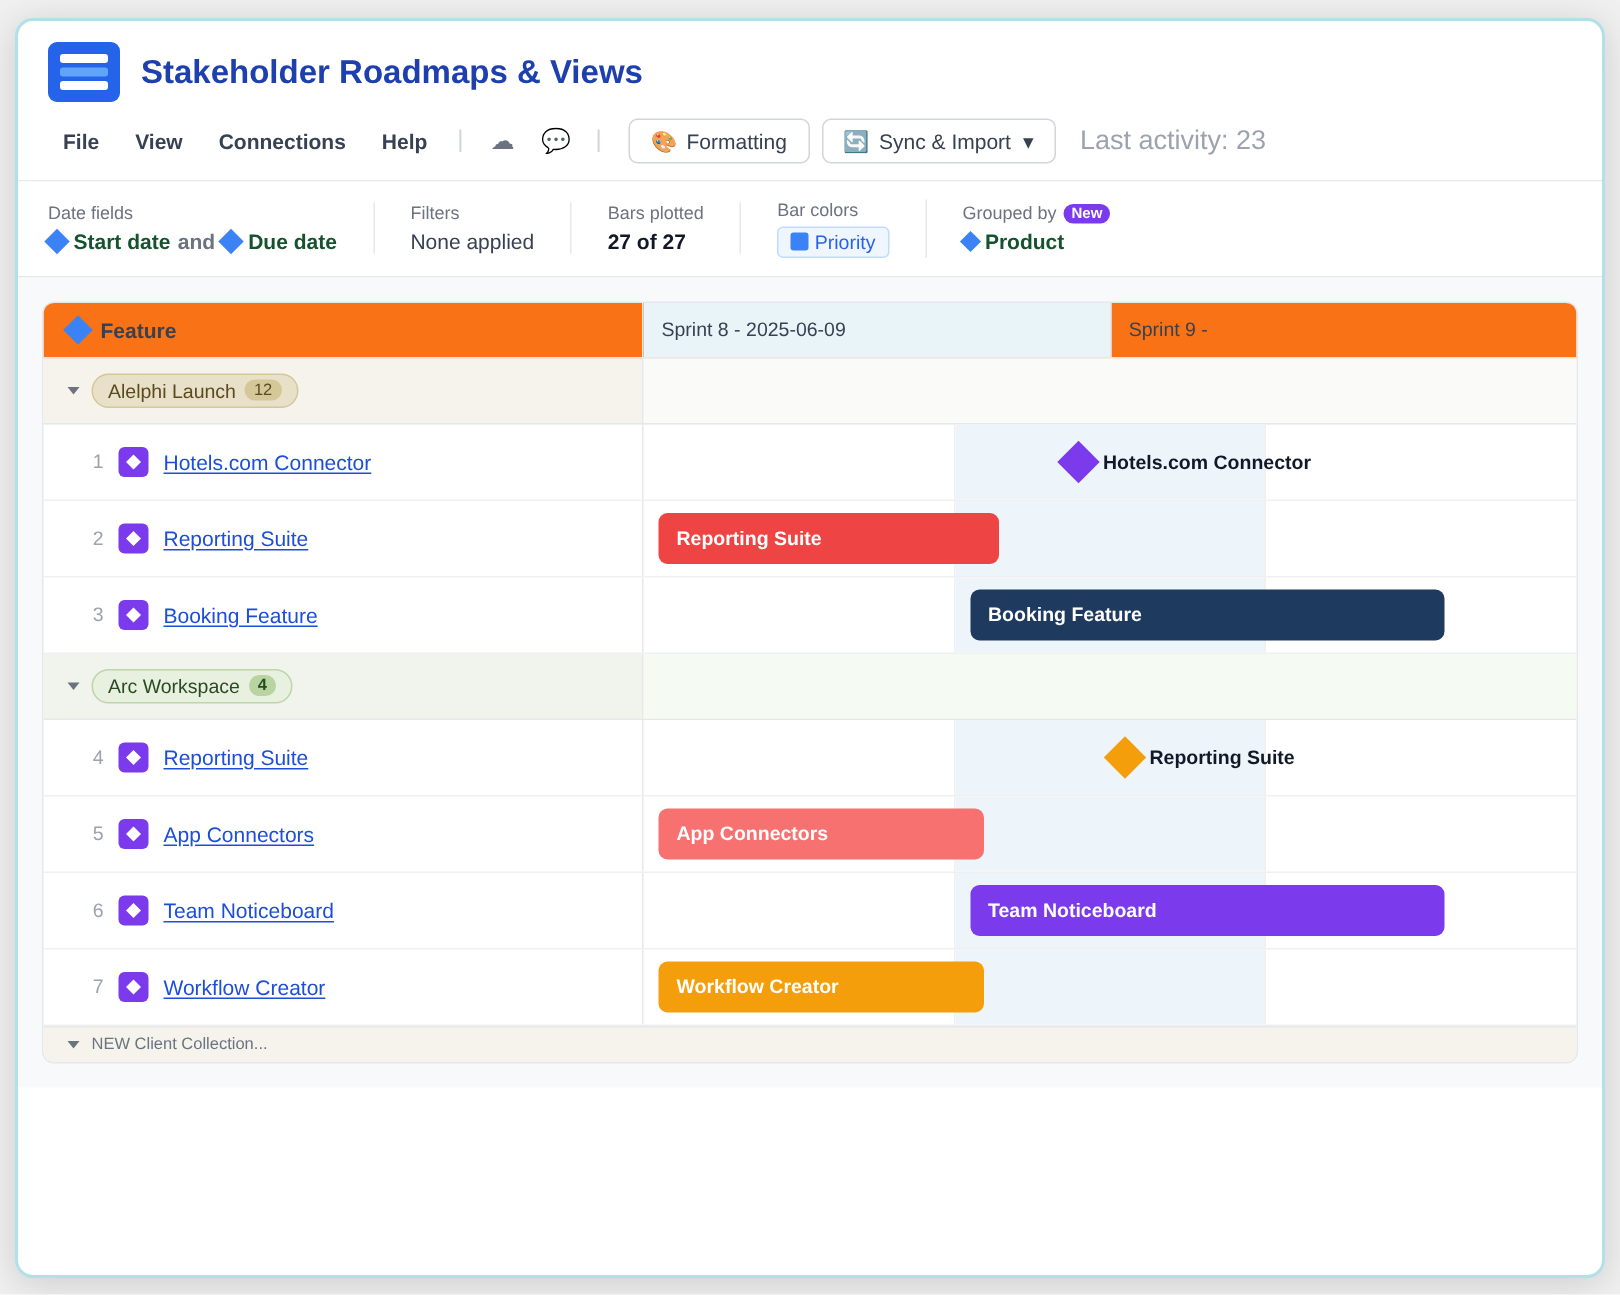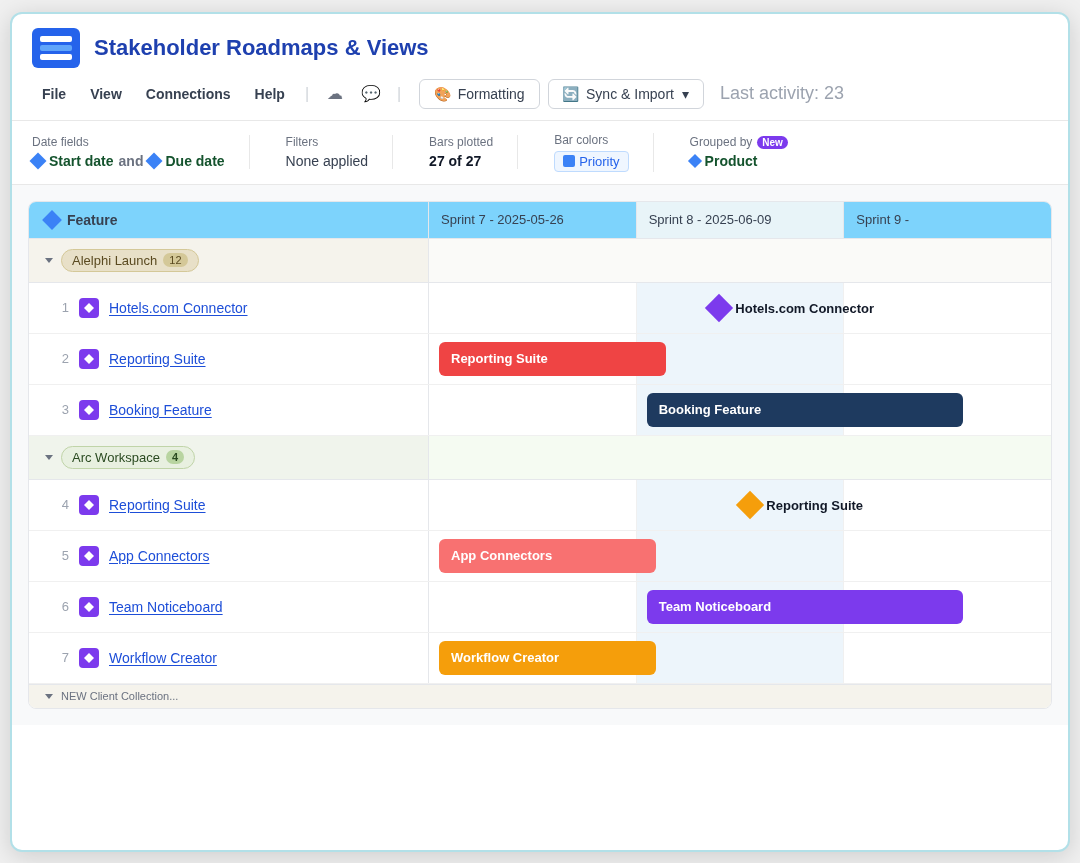--- a/index.html
+++ b/index.html
@@ -129,21 +129,21 @@
       padding: 12px 20px;
       border-bottom: 1px solid #e8e8e8;
       background: #fff;
     }
     .toolbar-section {
       display: flex;
       flex-direction: column;
       gap: 4px;
       padding-right: 24px;
       border-right: 1px solid #e8e8e8;
-      margin-right: 36px;
+      margin-right: 24px;
     }
     .toolbar-section:last-child {
       border-right: none;
       margin-right: 0;
       padding-right: 0;
     }
     .toolbar-label {
       font-size: 12px;
       color: #6b7280;
       font-weight: 500;
@@ -203,21 +203,21 @@
     
     .gantt-container {
       overflow: hidden;
       margin: 16px;
       border-radius: 8px;
       border: 1px solid #e5e7eb;
       background: #fff;
     }
     .gantt-header {
       display: flex;
-      background: #7dd3fc;
+      background: #f97316;
       border-bottom: 1px solid #e5e7eb;
     }
     .gantt-left-header {
       width: 400px;
       min-width: 400px;
       padding: 10px 16px;
       display: flex;
       align-items: center;
       gap: 8px;
       font-size: 14px;
@@ -463,21 +463,20 @@
 
   <div class="main-content">
     <div class="gantt-container">
 
       <div class="gantt-header">
         <div class="gantt-left-header">
           <span style="width:14px;height:14px;background:#3b82f6;transform:rotate(45deg);display:inline-block;"></span>
           <span>Feature</span>
         </div>
         <div class="gantt-right-header">
-          <div class="sprint-col">Sprint 7 - 2025-05-26</div>
           <div class="sprint-col sprint-alt">Sprint 8 - 2025-06-09</div>
           <div class="sprint-col">Sprint 9 -</div>
         </div>
       </div>
 
       <div class="group-row">
         <div class="group-left">
           <span class="chevron-down"></span>
           <span class="group-tag">
             <span>Alelphi Launch</span>

